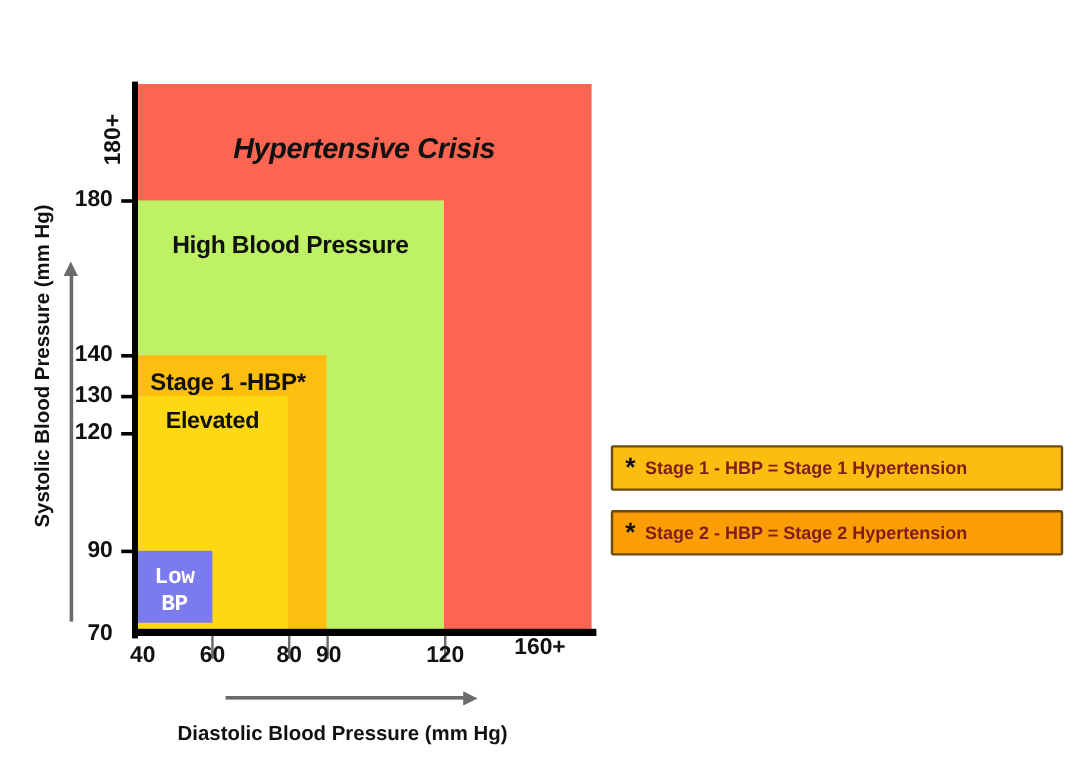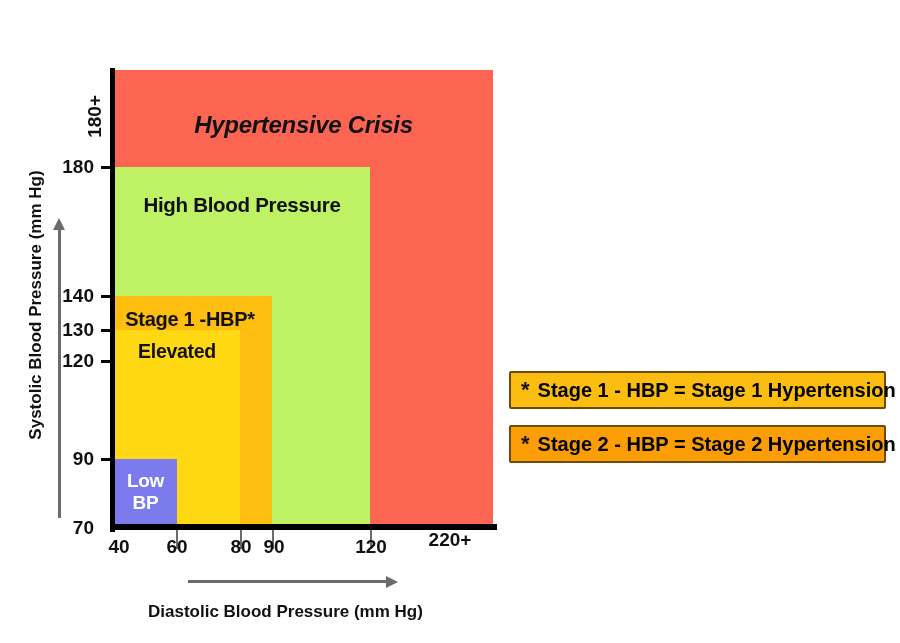--- a/index.html
+++ b/index.html
@@ -148,23 +148,23 @@
   .legend-star {
     font-size: 22px;
     font-weight: bold;
     color: #111111;
     line-height: 1;
     margin-right: 8px;
     align-self: flex-start;
     margin-top: 6px;
   }
   .legend-text {
-    font-size: 20px;
-    font-weight: bold;
-    color: #000000;
+    font-size: 15px;
+    font-weight: bold;
+    color: #7f1d1d;
     white-space: nowrap;
   }
 </style>
 </head>
 <body>
 
 <div id="root">
 
   <div id="plot">
 
@@ -178,21 +178,21 @@
 
     <div class="band" style="left:0px; top:226px; width:158px; height:233px; background:#FEBE10;">
       <div class="band-label" style="top:12px; font-size:20px; padding-right:6px;">Stage 1 -HBP*</div>
     </div>
 
     <div class="band" style="left:0px; top:260px; width:126px; height:199px; background:#FFD814;">
       <div class="band-label" style="top:10px; font-size:19.5px;">Elevated</div>
     </div>
 
 
-    <div class="band" style="left:0px; top:389px; width:63px; height:70px; background:#7B7BEE;">
+    <div class="band" style="left:0px; top:389px; width:63px; height:60px; background:#7B7BEE;font-family:Liberation Mono, monospace;">
       <div class="band-label" style="top:11px; font-size:19px; color:#FFFFFF;">Low</div>
       <div class="band-label" style="top:33px; font-size:19px; color:#FFFFFF;">BP</div>
     </div>
   </div>
 
   <div id="axis-y"></div>
   <div id="axis-x"></div>
 
   <div class="ytick-mark" style="top:166px;"></div>
   <div class="ytick-mark" style="top:295px;"></div>
@@ -211,21 +211,21 @@
   <div class="xtick-mark" style="left:176px;"></div>
   <div class="xtick-mark" style="left:240px;"></div>
   <div class="xtick-mark" style="left:272px;"></div>
   <div class="xtick-mark" style="left:370px;"></div>
 
   <div class="xtick-label" style="left:119px; top:536px;">40</div>
   <div class="xtick-label" style="left:177px; top:536px;">60</div>
   <div class="xtick-label" style="left:241px; top:536px;">80</div>
   <div class="xtick-label" style="left:274px; top:536px;">90</div>
   <div class="xtick-label" style="left:371px; top:536px;">120</div>
-  <div class="xtick-label" style="left:450px; top:529px;">220+</div>
+  <div class="xtick-label" style="left:450px; top:529px;">160+</div>
 
   <div id="ytitle">Systolic Blood Pressure (mm Hg)</div>
   <div id="yarrow"></div>
 
   <div id="xarrow"></div>
   <div id="xtitle">Diastolic Blood Pressure (mm Hg)</div>
 
   <div id="legend">
     <div class="legend-box" style="background:#FBBE10; height:38px;">
       <span class="legend-star">*</span>

